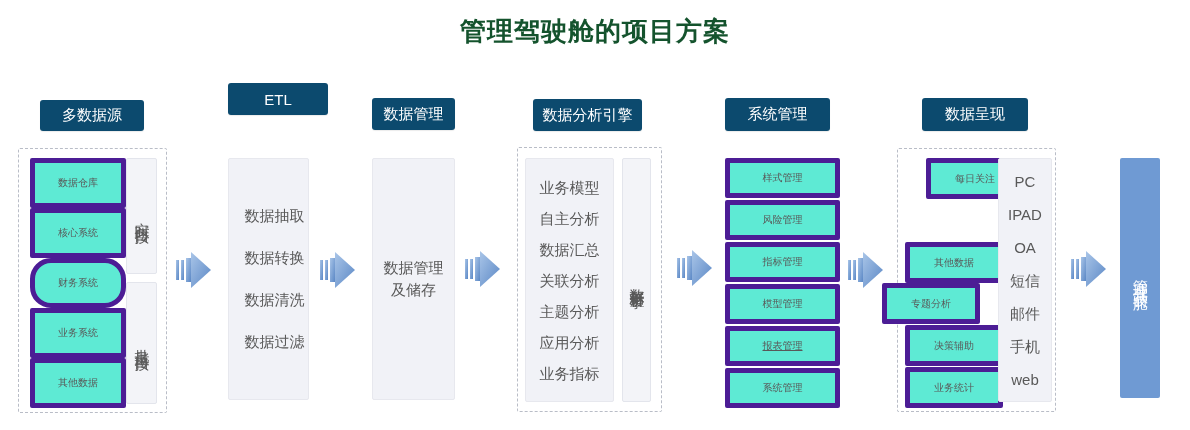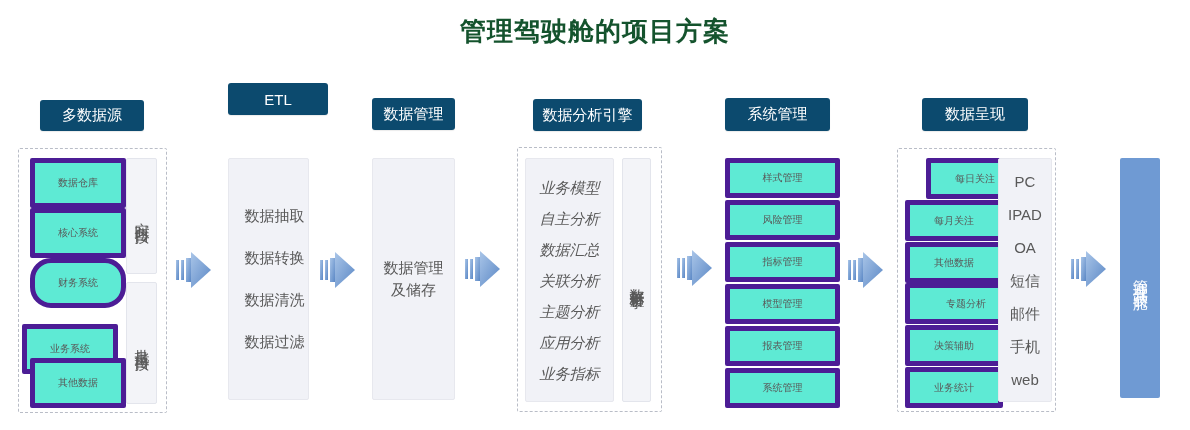--- a/index.html
+++ b/index.html
@@ -67,21 +67,21 @@
     </defs>
   </svg>
 
   <div class="title">管理驾驶舱的项目方案</div>
 
   <div class="hdr" style="left:40px;top:100px;width:104px;height:31px;">多数据源</div>
   <div class="dashed" style="left:18px;top:148px;width:147px;height:263px;"></div>
   <div class="itm" style="left:30px;top:158px;width:86px;height:40px;">数据仓库</div>
   <div class="itm" style="left:30px;top:208px;width:86px;height:40px;">核心系统</div>
   <div class="itm" style="left:30px;top:258px;width:86px;height:40px;border-radius:21px;">财务系统</div>
-  <div class="itm" style="left:22px;top:308px;width:86px;height:40px;margin-top:16px;">业务系统</div>
+  <div class="itm" style="left:30px;top:308px;width:86px;height:40px;">业务系统</div>
   <div class="itm" style="left:30px;top:358px;width:86px;height:40px;">其他数据</div>
   <div class="vbox" style="left:126px;top:158px;width:29px;height:114px;">
     <span class="vtext">实时接口</span>
   </div>
   <div class="vbox" style="left:126px;top:282px;width:29px;height:120px;">
     <span class="vtext">批量接口</span>
   </div>
 
   <svg class="arrow" style="left:176px;top:250px;">
       <use href="#arrow-sym"></use>
@@ -104,21 +104,21 @@
     <span class="ln">数据管理</span>
     <span class="ln">及储存</span>
   </div>
 
   <svg class="arrow" style="left:465px;top:249px;">
       <use href="#arrow-sym"></use>
     </svg>
 
   <div class="hdr" style="left:533px;top:99px;width:109px;height:32px;">数据分析引擎</div>
   <div class="dashed" style="left:517px;top:147px;width:143px;height:263px;"></div>
-  <div class="panel lh31" style="left:525px;top:158px;width:87px;height:242px;font-style:italic;">
+  <div class="panel lh31" style="left:525px;top:158px;width:87px;height:242px;">
     <span class="ln">业务模型</span>
     <span class="ln">自主分析</span>
     <span class="ln">数据汇总</span>
     <span class="ln">关联分析</span>
     <span class="ln">主题分析</span>
     <span class="ln">应用分析</span>
     <span class="ln">业务指标</span>
   </div>
   <div class="vbox" style="left:622px;top:158px;width:27px;height:242px;">
     <span class="vtext" style="letter-spacing:1px;">数据分析引擎</span>
@@ -126,33 +126,32 @@
 
   <svg class="arrow" style="left:677px;top:248px;">
       <use href="#arrow-sym"></use>
     </svg>
 
   <div class="hdr" style="left:725px;top:98px;width:105px;height:33px;">系统管理</div>
   <div class="itm" style="left:725px;top:158px;width:105px;height:30px;">样式管理</div>
   <div class="itm" style="left:725px;top:200px;width:105px;height:30px;">风险管理</div>
   <div class="itm" style="left:725px;top:242px;width:105px;height:30px;">指标管理</div>
   <div class="itm" style="left:725px;top:284px;width:105px;height:30px;">模型管理</div>
-  <div class="itm" style="left:725px;top:326px;width:105px;height:30px;">报表管理</div>
+  <div class="itm" style="left:725px;top:326px;width:105px;height:30px;text-decoration:underline;">报表管理</div>
   <div class="itm" style="left:725px;top:368px;width:105px;height:30px;">系统管理</div>
 
   <svg class="arrow" style="left:848px;top:250px;">
       <use href="#arrow-sym"></use>
     </svg>
 
   <div class="hdr" style="left:922px;top:98px;width:106px;height:33px;">数据呈现</div>
   <div class="dashed" style="left:897px;top:148px;width:157px;height:262px;"></div>
   <div class="itm" style="left:926px;top:158px;width:88px;height:31px;">每日关注</div>
-  <div class="itm" style="left:905px;top:200px;width:88px;height:31px;">每月关注</div>
   <div class="itm" style="left:905px;top:242px;width:88px;height:31px;">其他数据</div>
-  <div class="itm" style="left:905px;top:283px;width:88px;height:31px;padding-left:12px;">专题分析</div>
+  <div class="itm" style="left:882px;top:283px;width:88px;height:31px;">专题分析</div>
   <div class="itm" style="left:905px;top:325px;width:88px;height:31px;">决策辅助</div>
   <div class="itm" style="left:905px;top:367px;width:88px;height:31px;">业务统计</div>
   <div class="panel lh33" style="left:998px;top:158px;width:52px;height:242px;">
     <span class="ln">PC</span>
     <span class="ln">IPAD</span>
     <span class="ln">OA</span>
     <span class="ln">短信</span>
     <span class="ln">邮件</span>
     <span class="ln">手机</span>
     <span class="ln">web</span>

